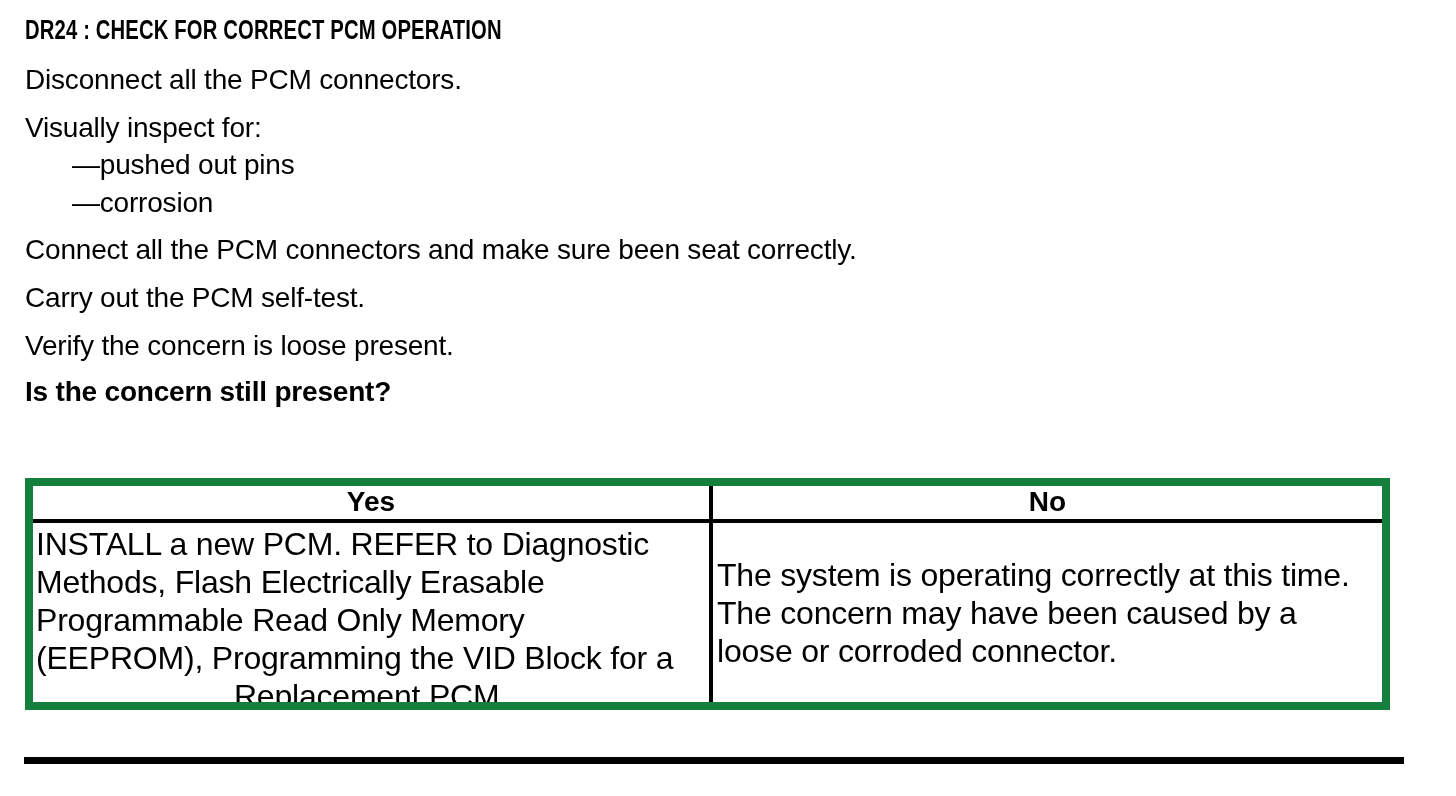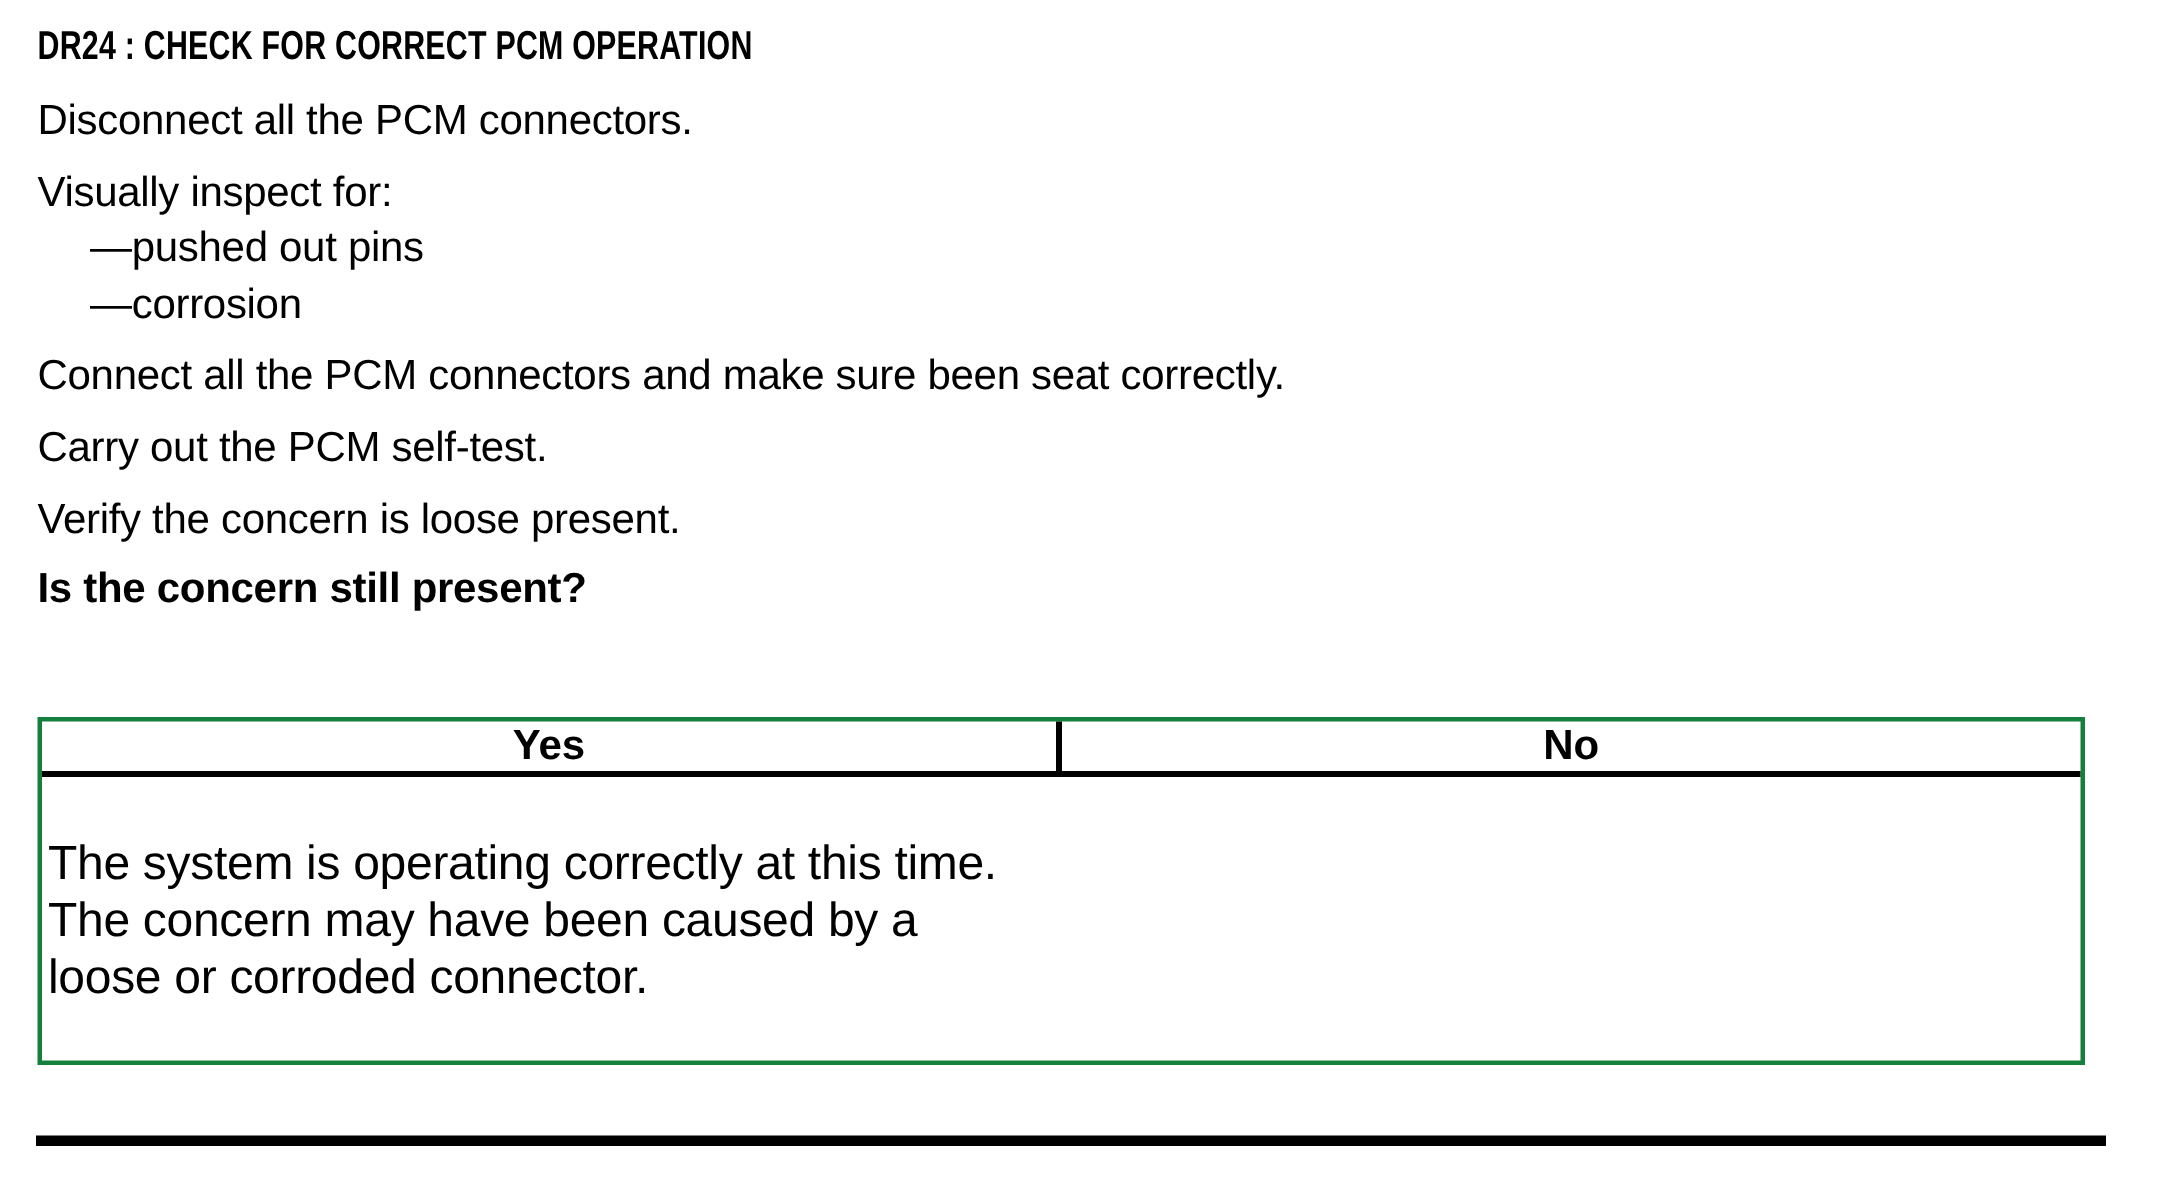--- a/index.html
+++ b/index.html
@@ -35,34 +35,34 @@
   }
   .step {
     position: absolute;
     left: 25px;
     font-size: 28px;
     line-height: 40px;
     white-space: nowrap;
     letter-spacing: -0.2px;
   }
   .step.indent {
-    left: 60px;
+    left: 72px;
   }
   .step.bold {
     font-weight: bold;
   }
   
   .rtable {
     position: absolute;
     left: 25px;
     top: 478px;
     width: 1365px;
     height: 232px;
     box-sizing: border-box;
-    border: 3px solid #15803d;
+    border: 8px solid #15803d;
     display: grid;
     grid-template-columns: 680px 1fr;
     grid-template-rows: 37px 1fr;
   }
   .th {
     box-sizing: border-box;
     border-bottom: 4px solid #000000;
     font-size: 28px;
     font-weight: bold;
     line-height: 32px;
@@ -126,20 +126,27 @@
   <div class="step" style="top:326px">Verify the concern is loose present.</div>
 
   <div class="step bold" style="top:372px">Is the concern still present?</div>
 
   <div class="rtable">
 
     <div class="th col-left">Yes</div>
 
     <div class="th">No</div>
 
+    <div class="td yes-cell col-left">
+      <div class="cell-line">INSTALL a new PCM. REFER to Diagnostic</div>
+      <div class="cell-line">Methods, Flash Electrically Erasable</div>
+      <div class="cell-line">Programmable Read Only Memory</div>
+      <div class="cell-line">(EEPROM), Programming the VID Block for a</div>
+      <div class="cell-line center">Replacement PCM.</div>
+    </div>
 
     <div class="td no-cell">
       <div class="cell-line">The system is operating correctly at this time.</div>
       <div class="cell-line">The concern may have been caused by a</div>
       <div class="cell-line">loose or corroded connector.</div>
     </div>
 
   </div>
 
   <div class="hrule"></div>

